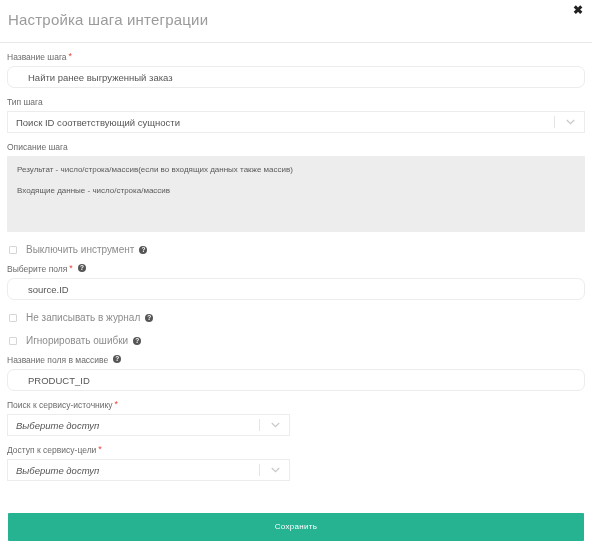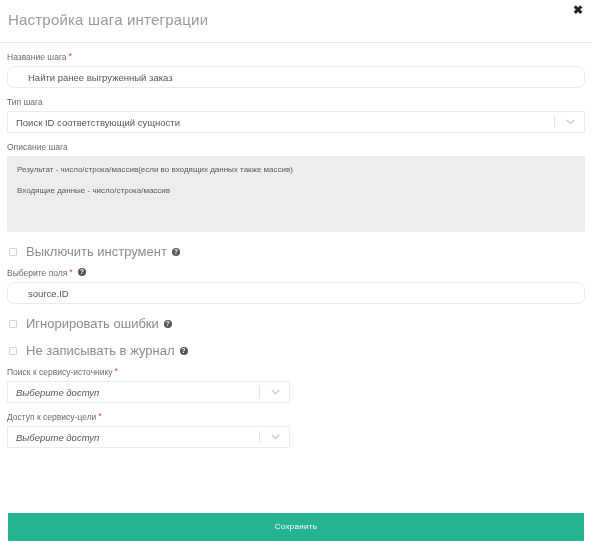--- a/index.html
+++ b/index.html
@@ -161,21 +161,21 @@
     width: 8px;
     height: 8px;
     border: 1px solid #d6d6d6;
     background: #ffffff;
     box-sizing: border-box;
     border-radius: 1px;
     flex: none;
     cursor: pointer;
   }
   .checkbox-label {
-    font-size: 13px;
+    font-size: 10px;
     color: #8c8c8c;
     margin-left: 9px;
     white-space: nowrap;
   }
   .save-btn {
     position: absolute;
     left: 8px;
     bottom: 7px;
     width: 576px;
     height: 28px;
@@ -250,30 +250,37 @@
       <div class="field-label">
         <span>Выберите поля</span>
         <span class="req-star">*</span>
         <span class="help-icon">?</span>
       </div>
       <input class="text-input" type="text" value="source.ID" style="">
     </div>
 
     <div class="checkbox-row">
       <span class="checkbox-box"></span>
+      <span class="checkbox-label">Не записывать в журнал</span>
+      <span class="help-icon">?</span>
+    </div>
+
+    <div class="checkbox-row">
+      <span class="checkbox-box"></span>
       <span class="checkbox-label">Игнорировать ошибки</span>
       <span class="help-icon">?</span>
     </div>
 
-    <div class="checkbox-row">
-      <span class="checkbox-box"></span>
-      <span class="checkbox-label">Не записывать в журнал</span>
-      <span class="help-icon">?</span>
-    </div>
-
+    <div class="field-group">
+      <div class="field-label">
+        <span>Название поля в массиве</span>
+        <span class="help-icon">?</span>
+      </div>
+      <input class="text-input" type="text" value="PRODUCT_ID" style="">
+    </div>
 
     <div class="field-group">
       <div class="field-label">
         <span>Поиск к сервису-источнику</span>
         <span class="req-star">*</span>
       </div>
       <div class="select-wrap narrow">
         <span class="select-value">Выберите доступ</span>
         <span class="select-sep"></span>
         <span class="chevron">

